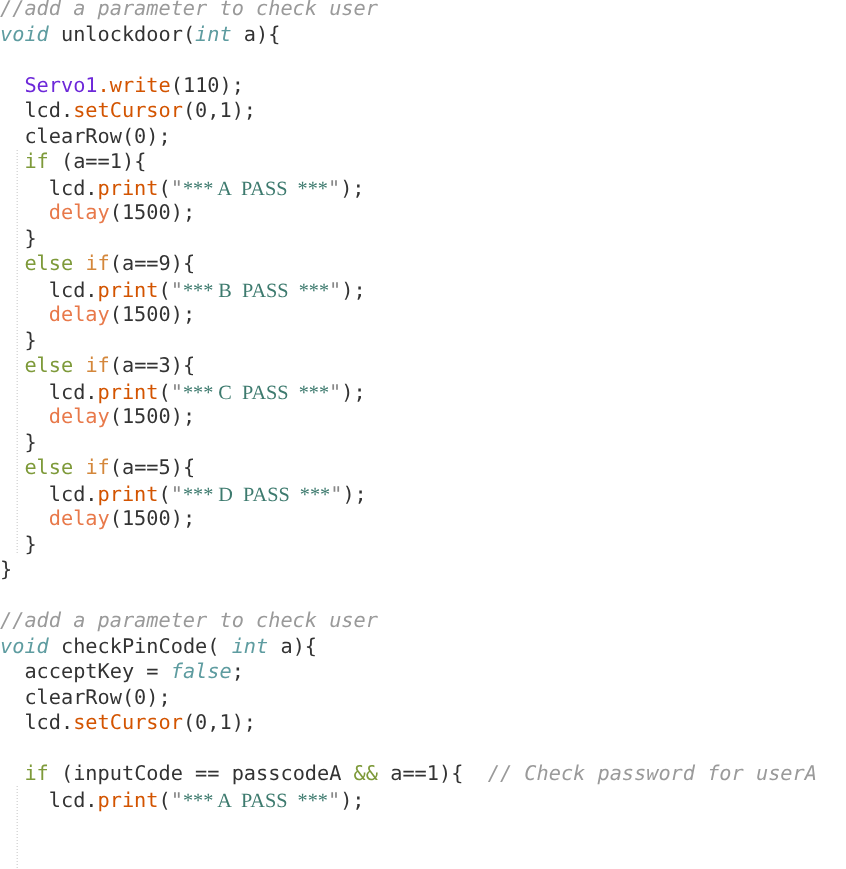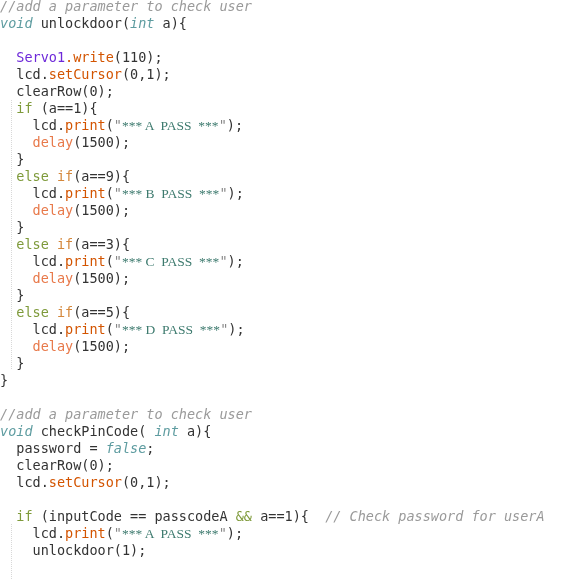--- a/index.html
+++ b/index.html
@@ -82,23 +82,23 @@
       <div class="line"><span class="t-plain">    </span><span class="t-delay">delay</span><span class="t-plain">(1500);</span></div>
       <div class="line"><span class="t-plain">  </span><span class="t-plain">}</span></div>
       <div class="line"><span class="t-plain">  </span><span class="t-keyword2">else</span><span class="t-plain"> </span><span class="t-ifkw">if</span><span class="t-plain">(a==5){</span></div>
       <div class="line"><span class="t-plain">    </span><span class="t-plain">lcd.</span><span class="t-func">print</span><span class="t-plain">(</span><span class="t-quote">"</span><span class="t-string">*** D  PASS  ***</span><span class="t-quote">"</span><span class="t-plain">);</span></div>
       <div class="line"><span class="t-plain">    </span><span class="t-delay">delay</span><span class="t-plain">(1500);</span></div>
       <div class="line"><span class="t-plain">  </span><span class="t-plain">}</span></div>
       <div class="line"><span class="t-plain">}</span></div>
       <div class="line">&nbsp;</div>
       <div class="line"><span class="t-comment">//add a parameter to check user</span></div>
       <div class="line"><span class="t-keyword">void</span><span class="t-plain"> checkPinCode( </span><span class="t-keyword">int</span><span class="t-plain"> a){</span></div>
-      <div class="line"><span class="t-plain">  </span><span class="t-plain">password = </span><span class="t-keyword">false</span><span class="t-plain">;</span></div>
+      <div class="line"><span class="t-plain">  </span><span class="t-plain">acceptKey = </span><span class="t-keyword">false</span><span class="t-plain">;</span></div>
       <div class="line"><span class="t-plain">  </span><span class="t-plain">clearRow(0);</span></div>
       <div class="line"><span class="t-plain">  </span><span class="t-plain">lcd.</span><span class="t-func">setCursor</span><span class="t-plain">(0,1);</span></div>
       <div class="line">&nbsp;</div>
       <div class="line"><span class="t-plain">  </span><span class="t-keyword2">if</span><span class="t-plain"> (inputCode == passcodeA </span><span class="t-keyword2">&amp;&amp;</span><span class="t-plain"> a==1){  </span><span class="t-comment">// Check password for userA</span></div>
       <div class="line"><span class="t-plain">    </span><span class="t-plain">lcd.</span><span class="t-func">print</span><span class="t-plain">(</span><span class="t-quote">"</span><span class="t-string">*** A  PASS  ***</span><span class="t-quote">"</span><span class="t-plain">);</span></div>
-      <div class="line"><span class="t-plain">    </span><span class="t-plain">unlockdoor(1);</span></div>
+      <div class="line"><span class="t-plain">    </span></div>
     </div>
 <div class="guide" style="left: 11px; top: 100px; height: 270px;"></div>
     <div class="guide" style="left: 11px; top: 524px; height: 55px;"></div>
   </div>
 
 </body></html>

